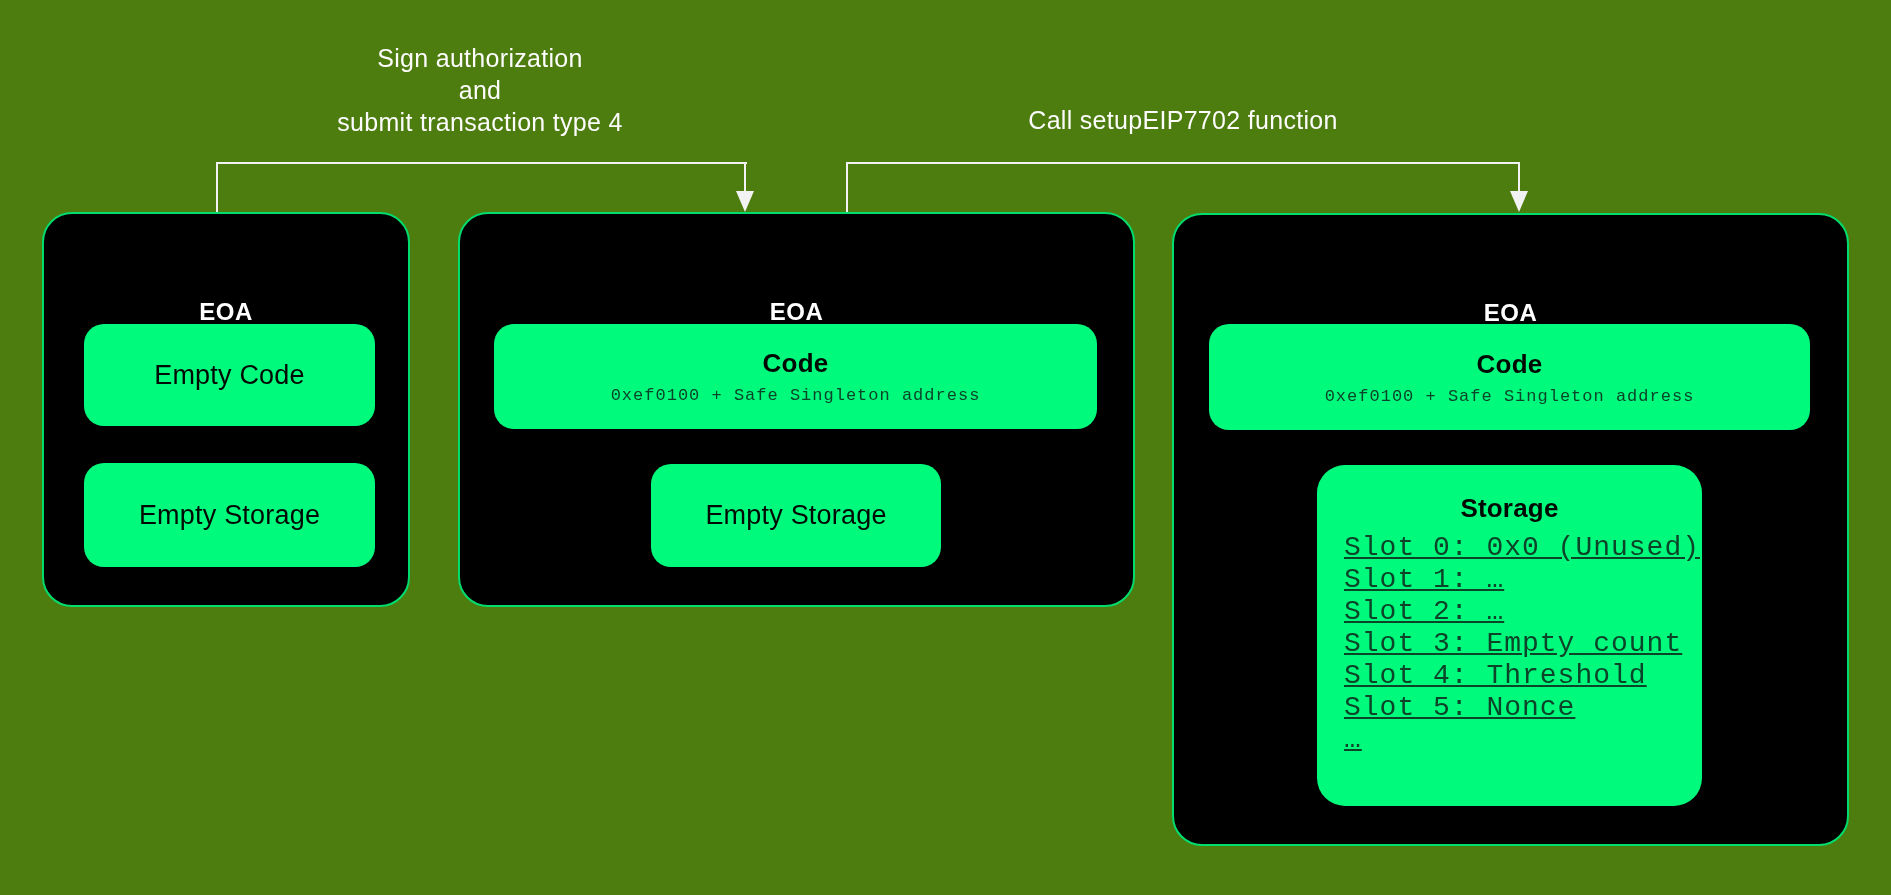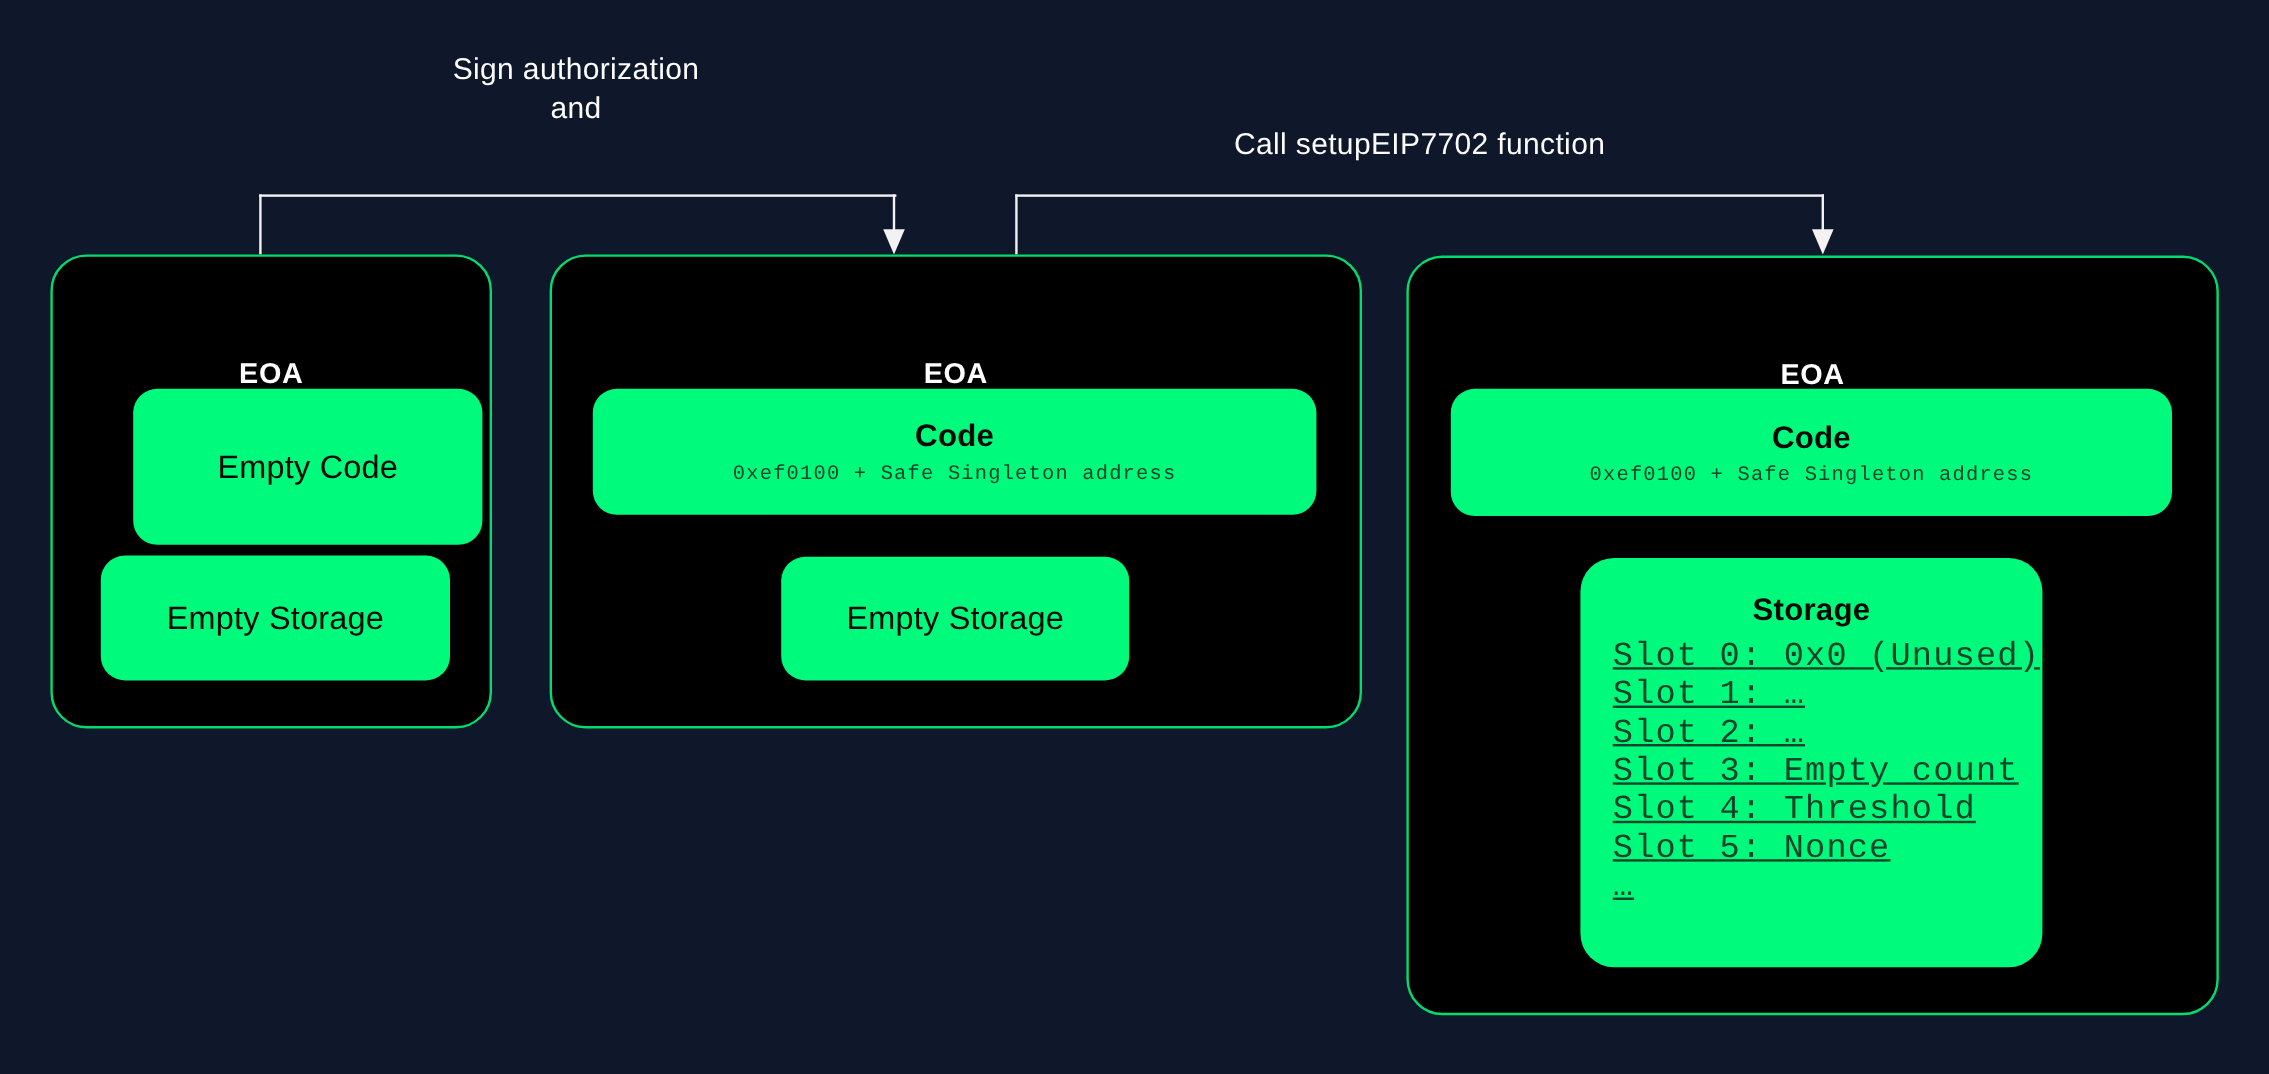--- a/index.html
+++ b/index.html
@@ -1,17 +1,17 @@
 <!DOCTYPE html>
 <html><head>
 <meta charset="utf-8">
 <style>
   html,body{margin:0;padding:0;background:#000;}
   .canvas{
-    position:relative;width:1891px;height:895px;background:#0f172a;overflow:hidden;
+    position:relative;width:1891px;height:895px;background:#4d7c0f;overflow:hidden;
     font-family:"Liberation Sans",sans-serif;
   }
   
   .annotation{
     position:absolute;text-align:center;color:#FCFCFC;
     font-size:25px;font-weight:500;line-height:32px;letter-spacing:.3px;
   }
   .annotation-sign{left:230px;top:42px;width:500px;}
   .annotation-call{left:933px;top:107px;width:500px;line-height:26px;}
   
@@ -38,21 +38,21 @@
     position:absolute;background:#00FB7C;border-radius:20px;
     display:flex;flex-direction:column;align-items:center;justify-content:center;
     color:#000A05;box-sizing:border-box;
   }
   .chip-label{font-size:27px;font-weight:500;letter-spacing:.2px;}
   .chip-title{font-size:26px;font-weight:700;letter-spacing:.2px;}
   .chip-sub{
     font-family:Liberation Mono, monospace;
     font-size:17px;letter-spacing:1px;color:#0B4429;margin-top:7px;white-space:nowrap;
   }
-  .chip-n1-code{left:40px;top:110px;width:291px;height:130px;margin-left:27px;}
+  .chip-n1-code{left:40px;top:110px;width:291px;height:102px;}
   .chip-n1-storage{left:40px;top:249px;width:291px;height:104px;}
   .chip-n2-code{left:34px;top:110px;width:603px;height:105px;}
   .chip-n2-storage{left:191px;top:250px;width:290px;height:103px;}
   .chip-n3-code{left:35px;top:109px;width:601px;height:106px;}
   
   .chip-storage-big{
     left:143px;top:250px;width:385px;height:341px;border-radius:28px;
     justify-content:flex-start;align-items:center;padding:28px 0 0 0;
   }
   .storage-title{text-align:center;font-size:26px;font-weight:700;letter-spacing:.2px;}
@@ -63,20 +63,21 @@
   }
 </style>
 </head>
 <body>
 
 <div class="canvas">
 
   <div class="annotation annotation-sign">
     <div>Sign authorization</div>
     <div>and</div>
+    <div>submit transaction type 4</div>
   </div>
 
   <div class="annotation annotation-call">
     <div>Call setupEIP7702 function</div>
   </div>
 
   <div>
     <div class="arrow-seg" style="left:216px;top:162px;width:2px;height:50px;"></div>
     <div class="arrow-seg" style="left:216px;top:162px;width:531px;height:2px;"></div>
     <div class="arrow-seg" style="left:744px;top:162px;width:2px;height:31px;"></div>

